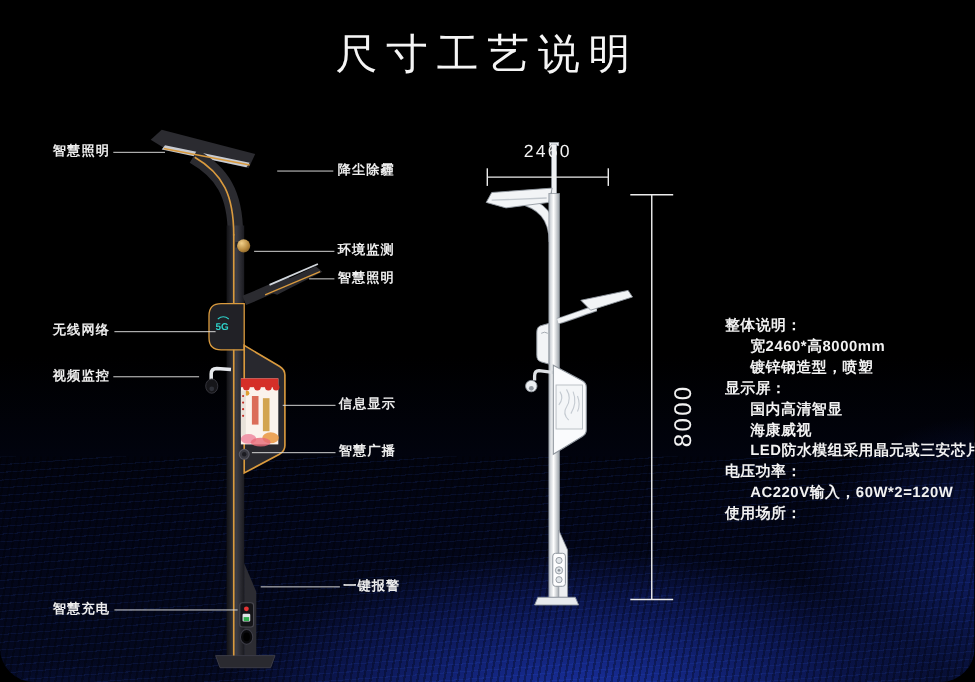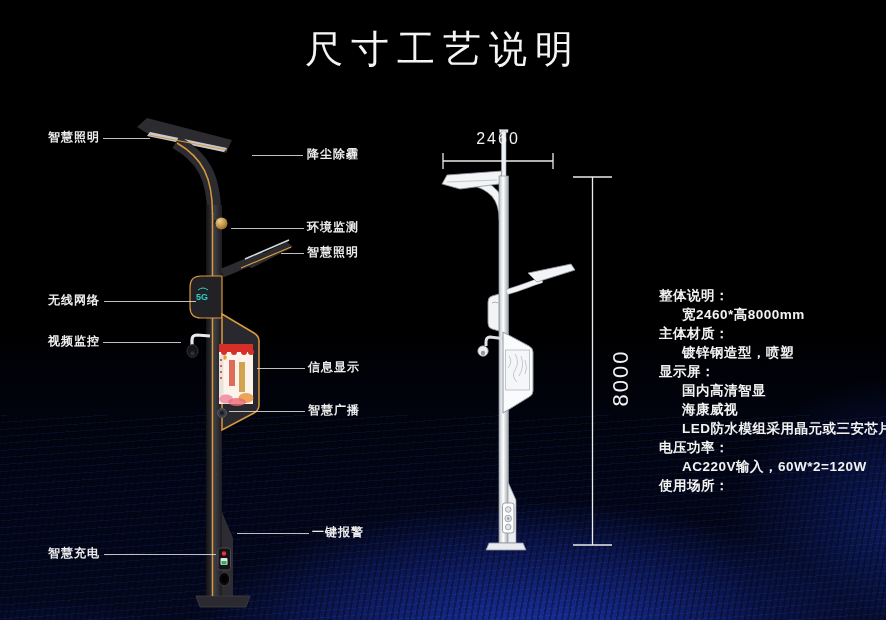--- a/index.html
+++ b/index.html
@@ -4,20 +4,21 @@
 <style>
   html,body{margin:0;padding:0;background:#000;}
   .stage{
     position:relative;width:886px;height:620px;overflow:hidden;
     font-family:"Liberation Sans","DejaVu Sans",sans-serif;
     background:
       radial-gradient(48% 30% at 60% 104%, rgba(32,62,205,0.80), rgba(22,42,150,0.38) 55%, rgba(0,0,0,0) 78%),
       radial-gradient(30% 24% at 6% 114%, rgba(24,48,160,0.55), rgba(0,0,0,0) 72%),
       radial-gradient(26% 32% at 101% 84%, rgba(26,52,175,0.45), rgba(0,0,0,0) 72%),
       linear-gradient(180deg,#000 0%,#000 52%,#020516 76%,#040921 100%);
+    border-radius: 31px;
   }
   .waves{
     position:absolute;left:0;top:415px;width:886px;height:205px;
     background:
       repeating-linear-gradient(100deg, rgba(0,0,0,0.30) 0 2px, rgba(0,0,0,0) 2px 6px),
       repeating-linear-gradient(176deg, rgba(60,110,255,0.10) 0 1px, rgba(0,0,0,0) 1px 7px);
     pointer-events:none;
   }
   svg.art{position:absolute;left:0;top:0;}
   .title{
@@ -203,21 +204,20 @@
   <div class="callout left" style="right:786px;top:292px">无线网络</div>
   <div class="callout left" style="right:786px;top:333px">视频监控</div>
   <div class="callout right" style="left:308px;top:359px">信息显示</div>
   <div class="callout right" style="left:308px;top:402px">智慧广播</div>
   <div class="callout right" style="left:312px;top:524px">一键报警</div>
   <div class="callout left" style="right:786px;top:545px">智慧充电</div>
 
   <div class="specs">
     <div class="spec-h">整体说明：</div>
     <div class="spec-v">宽2460*高8000mm</div>
-    <div class="spec-h">主体材质：</div>
     <div class="spec-v">镀锌钢造型，喷塑</div>
     <div class="spec-h">显示屏：</div>
     <div class="spec-v">国内高清智显</div>
     <div class="spec-v">海康威视</div>
     <div class="spec-v">LED防水模组采用晶元或三安芯片</div>
     <div class="spec-h">电压功率：</div>
     <div class="spec-v">AC220V输入，60W*2=120W</div>
     <div class="spec-h">使用场所：</div>
   </div>
 </div>

